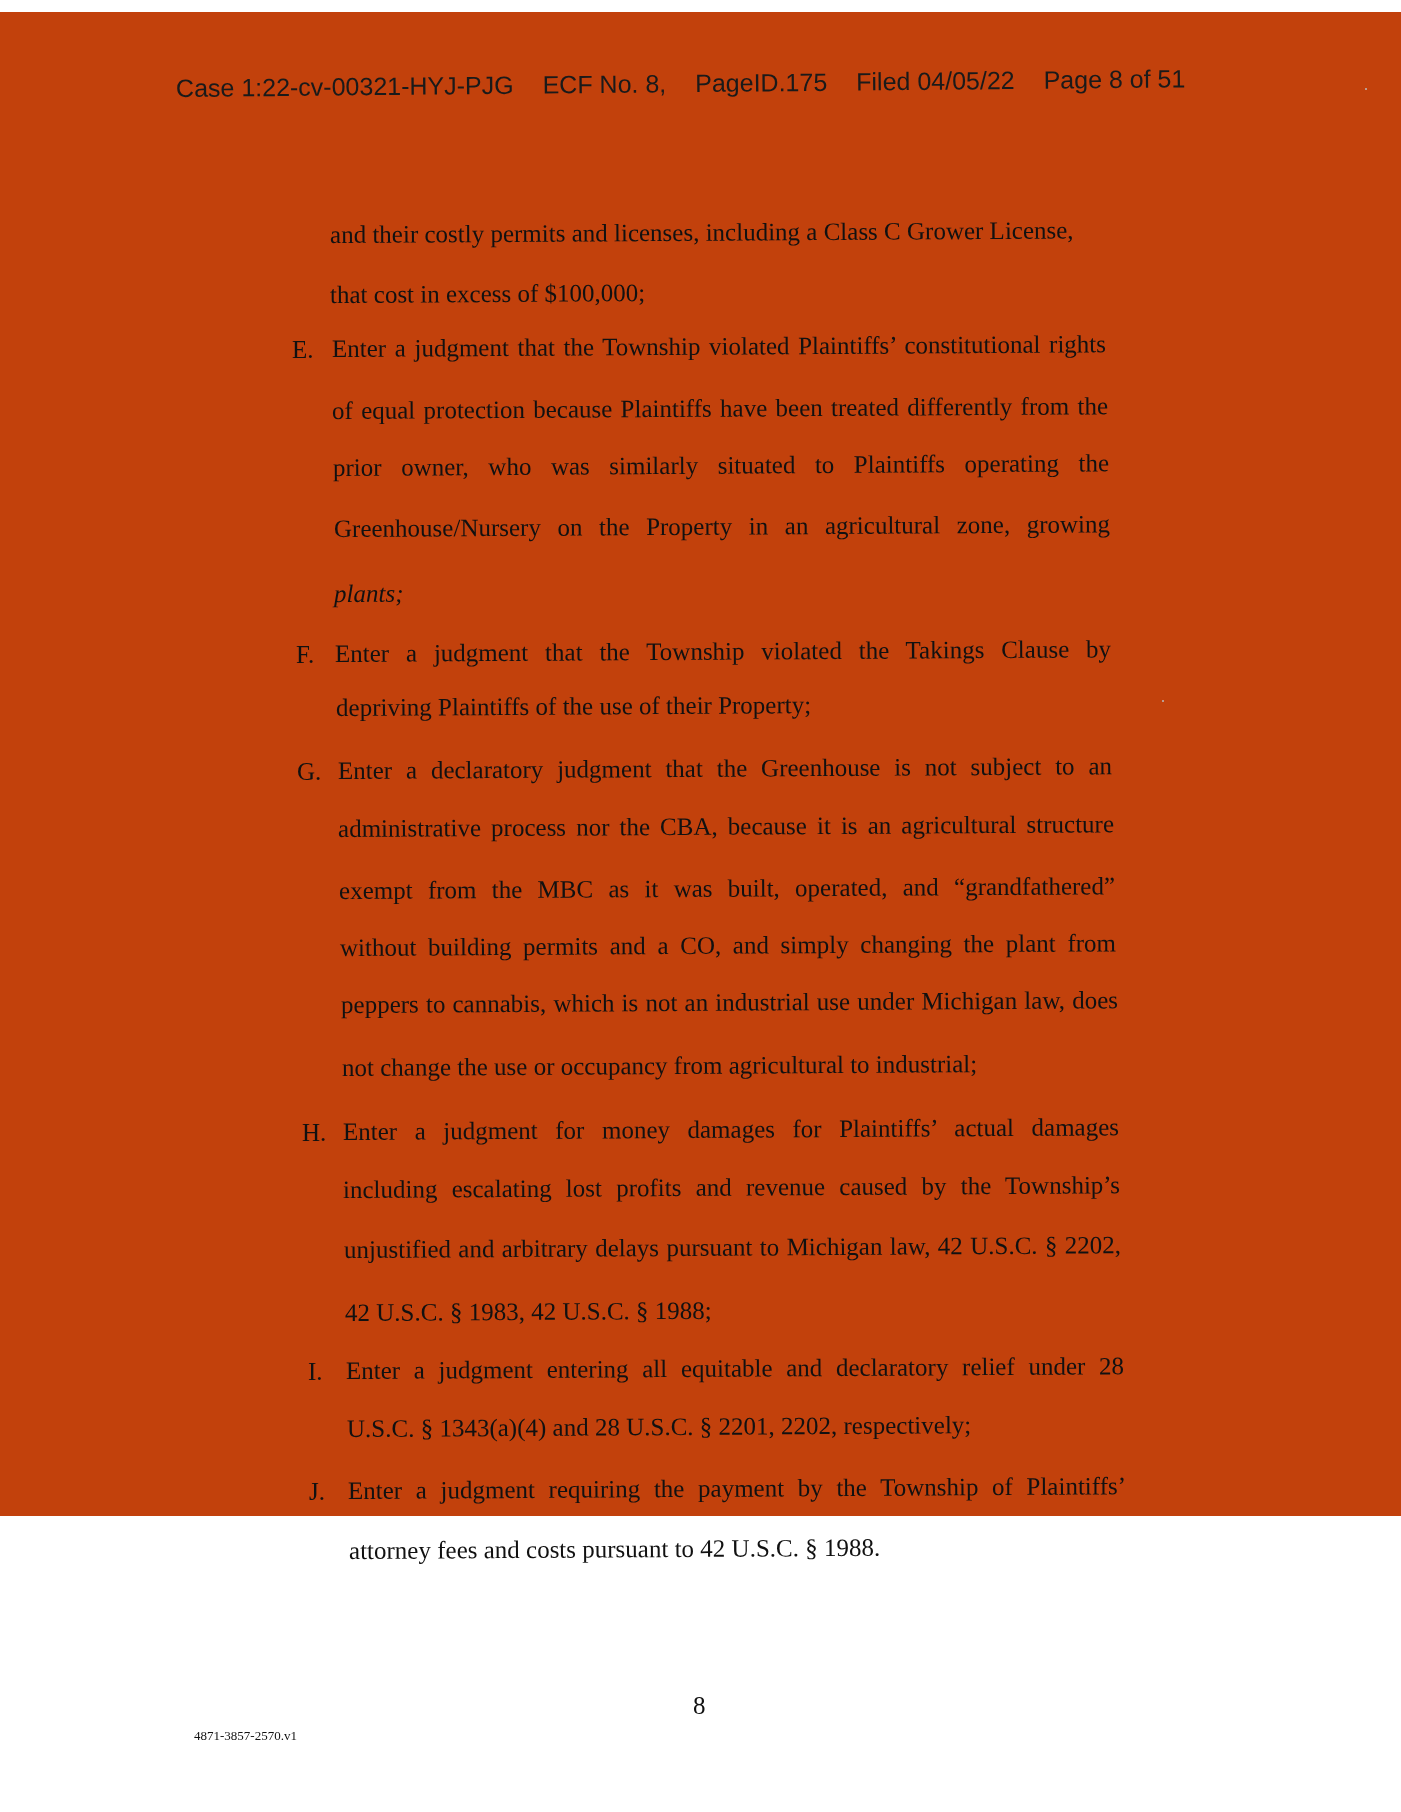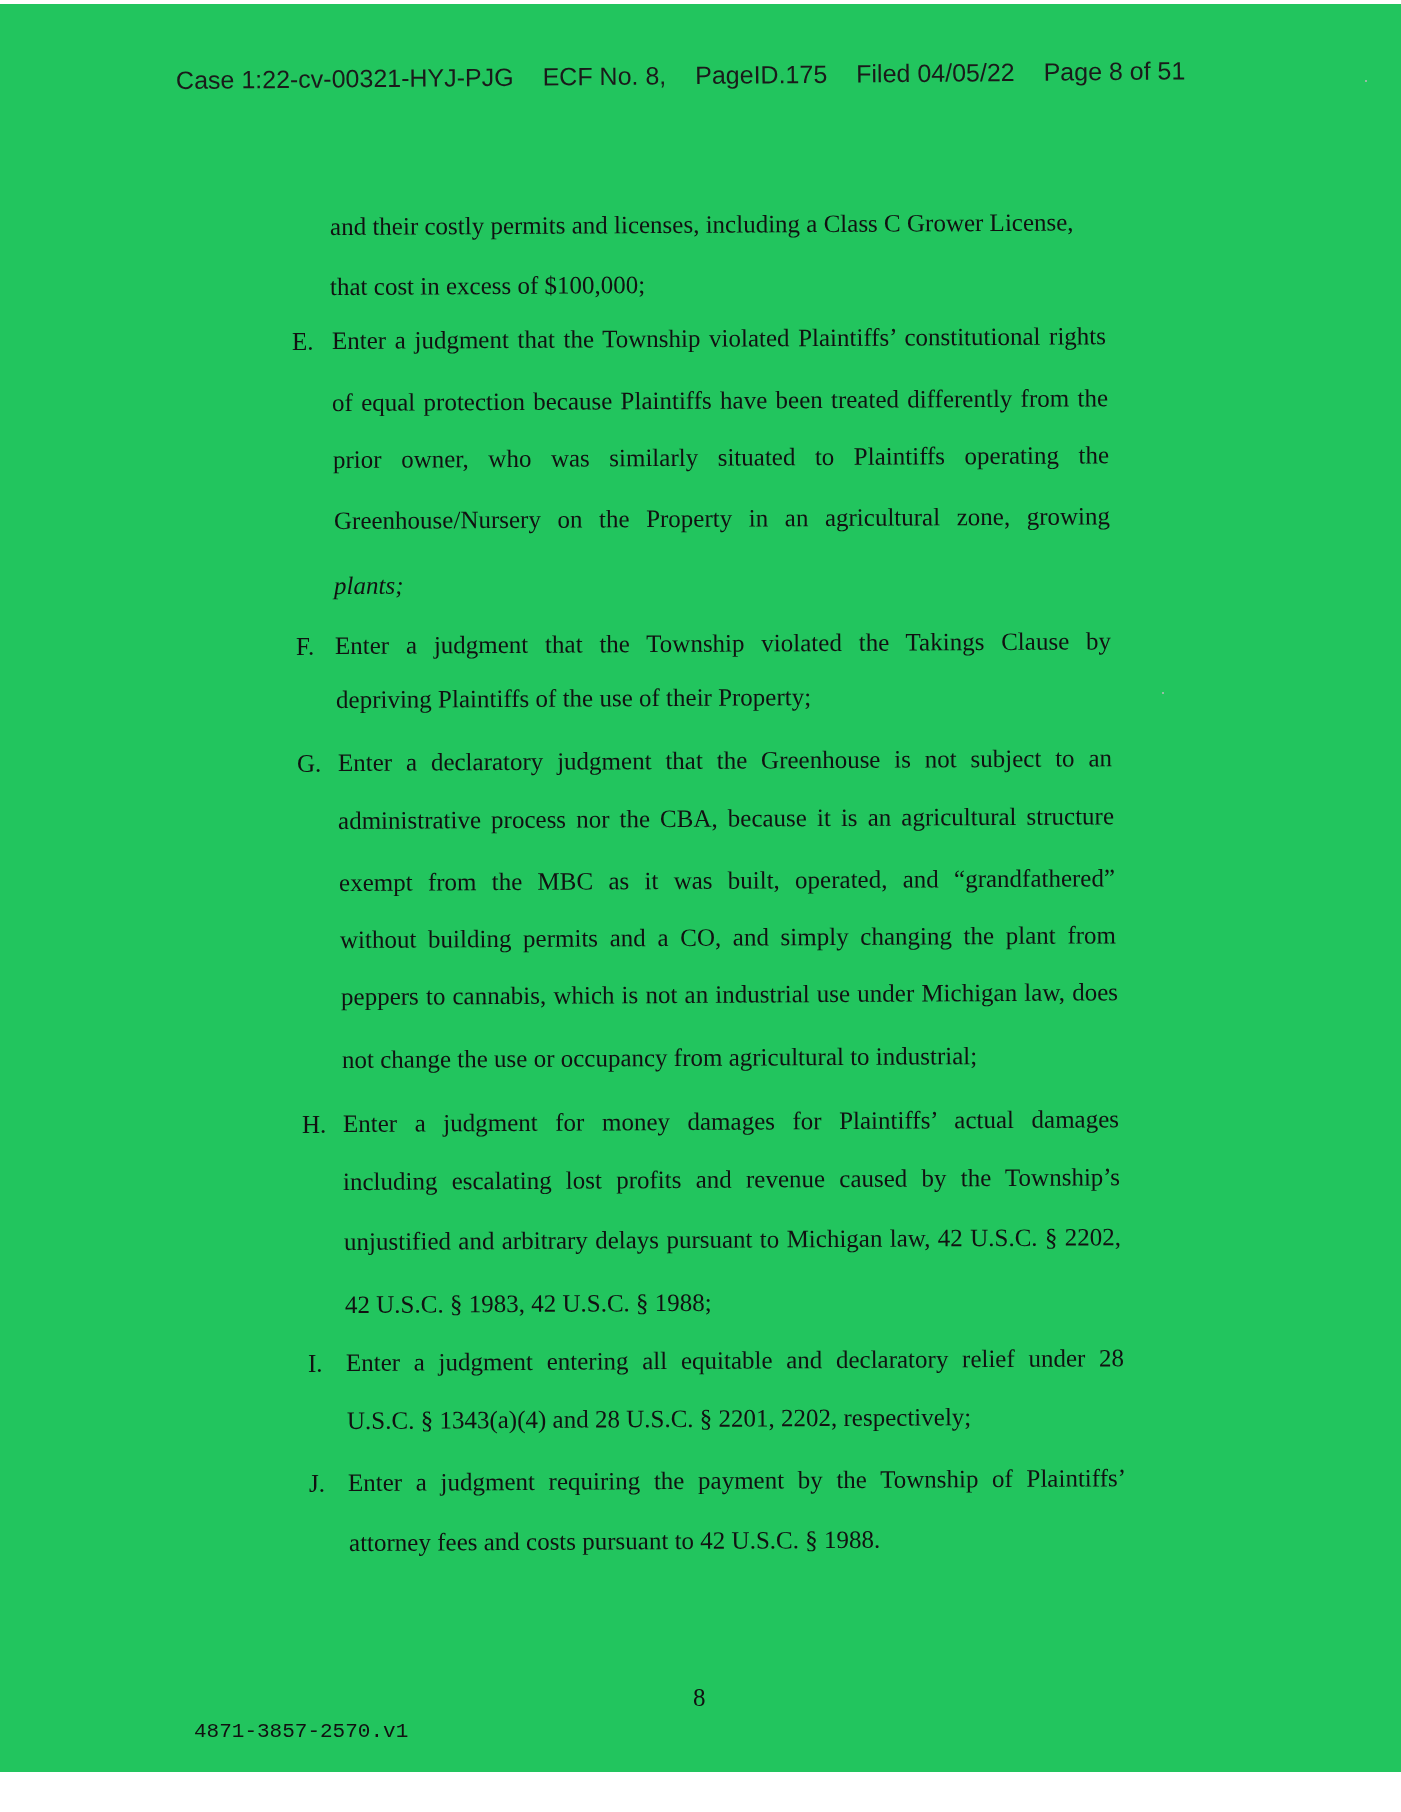--- a/index.html
+++ b/index.html
@@ -1,32 +1,32 @@
 <!DOCTYPE html>
 <html><head>
 <meta charset="utf-8">
 <style>
   html, body { margin:0; padding:0; background:#ffffff; }
   body { width:1401px; height:1812px; position:relative; overflow:hidden; }
-  .page { position:absolute; left:0; top:4px; width:1401px; height:1768px; background:#22c55e; }
+  .page { position:absolute; left:0; top:12px; width:1401px; height:1504px; background:#c2410c; }
   .hdr {
     position:absolute; left:176px; top:62px; width:1010px;
     font-family:"Liberation Sans", sans-serif; font-size:25px; color:#1a1a1a;
     white-space:nowrap; transform:rotate(-0.55deg); transform-origin:left center;
   }
   .hdr span { margin-right:22px; }
   .ln {
     position:absolute; font-family:"Liberation Serif", serif; font-size:25px;
     color:#111; white-space:nowrap; line-height:30px; transform:rotate(-0.35deg);
     transform-origin:left center;
   }
   .just { text-align:justify; text-align-last:justify; }
   .mk { position:absolute; font-family:"Liberation Serif", serif; font-size:25px; color:#111; line-height:30px; }
   .pnum { position:absolute; left:693px; top:1680px; font-family:"Liberation Serif", serif; font-size:25px; color:#111; }
-  .docid { position:absolute; left:194px; top:1716px; font-family:Liberation Mono, monospace; font-size:21px; color:#111; }
+  .docid { position:absolute; left:194px; top:1716px; font-family:Liberation Serif, serif; font-size:13px; color:#111; }
   .speck { position:absolute; width:2px; height:2px; background:#bbb; border-radius:1px; }
 </style>
 </head>
 <body>
 
 <div class="page">
 
   <div class="hdr">
     <span>Case 1:22-cv-00321-HYJ-PJG</span>
     <span>ECF No. 8,</span>

